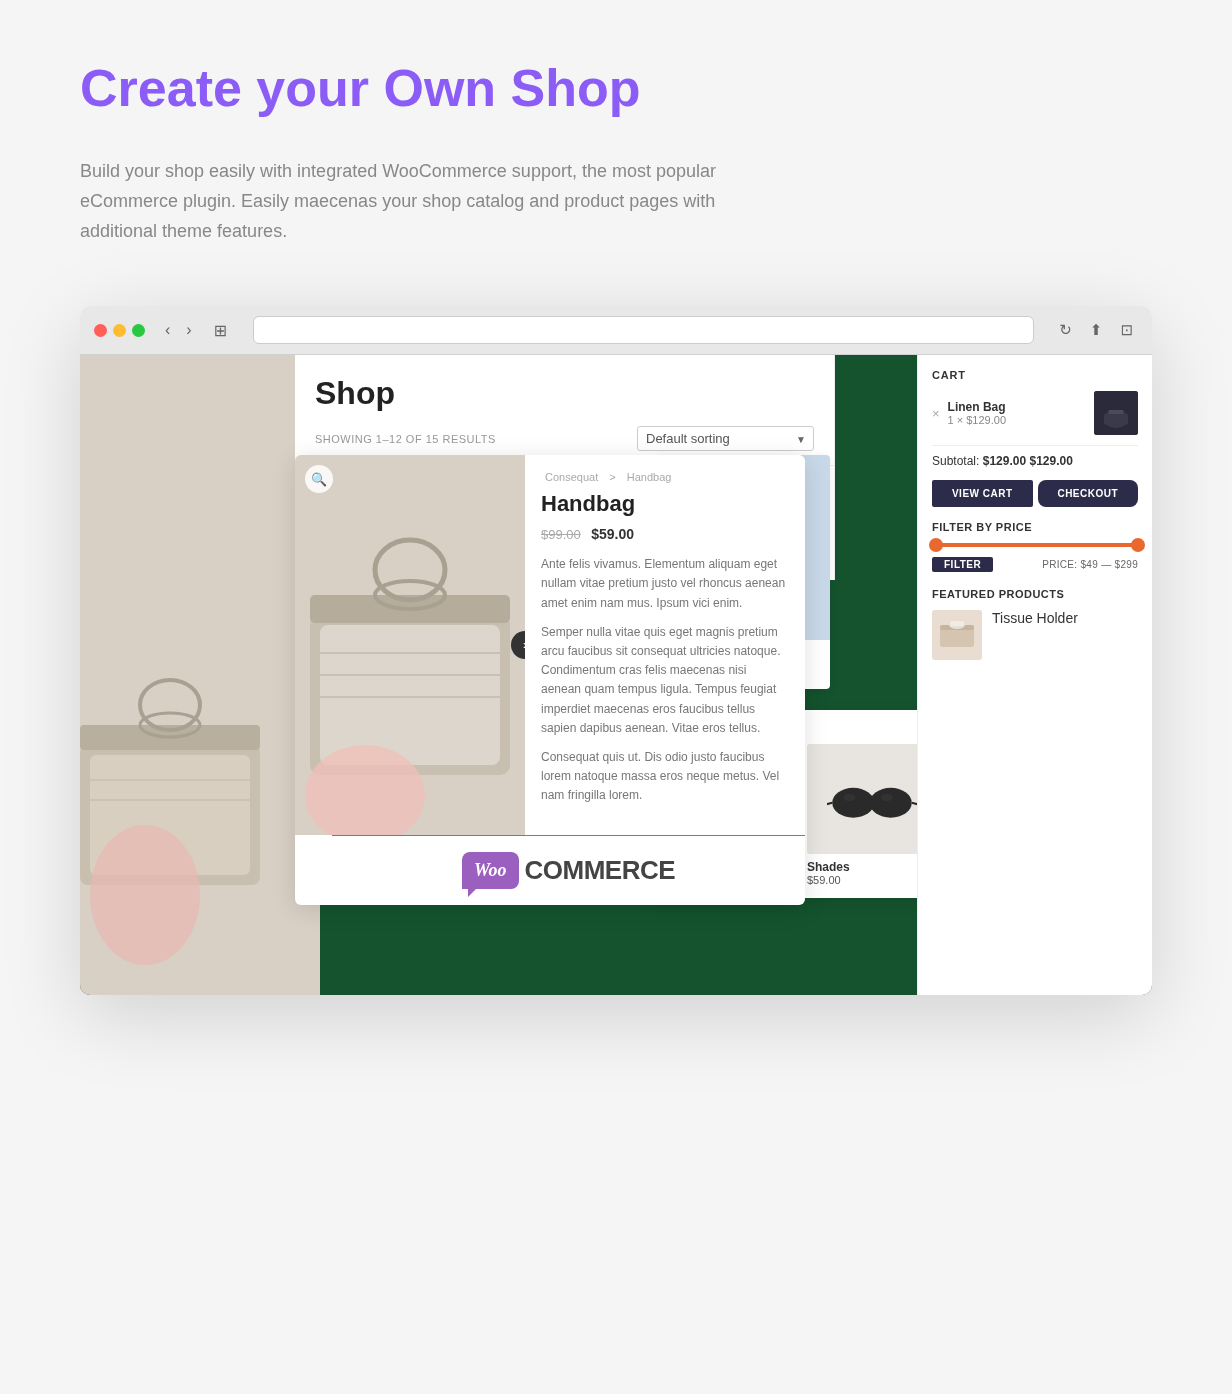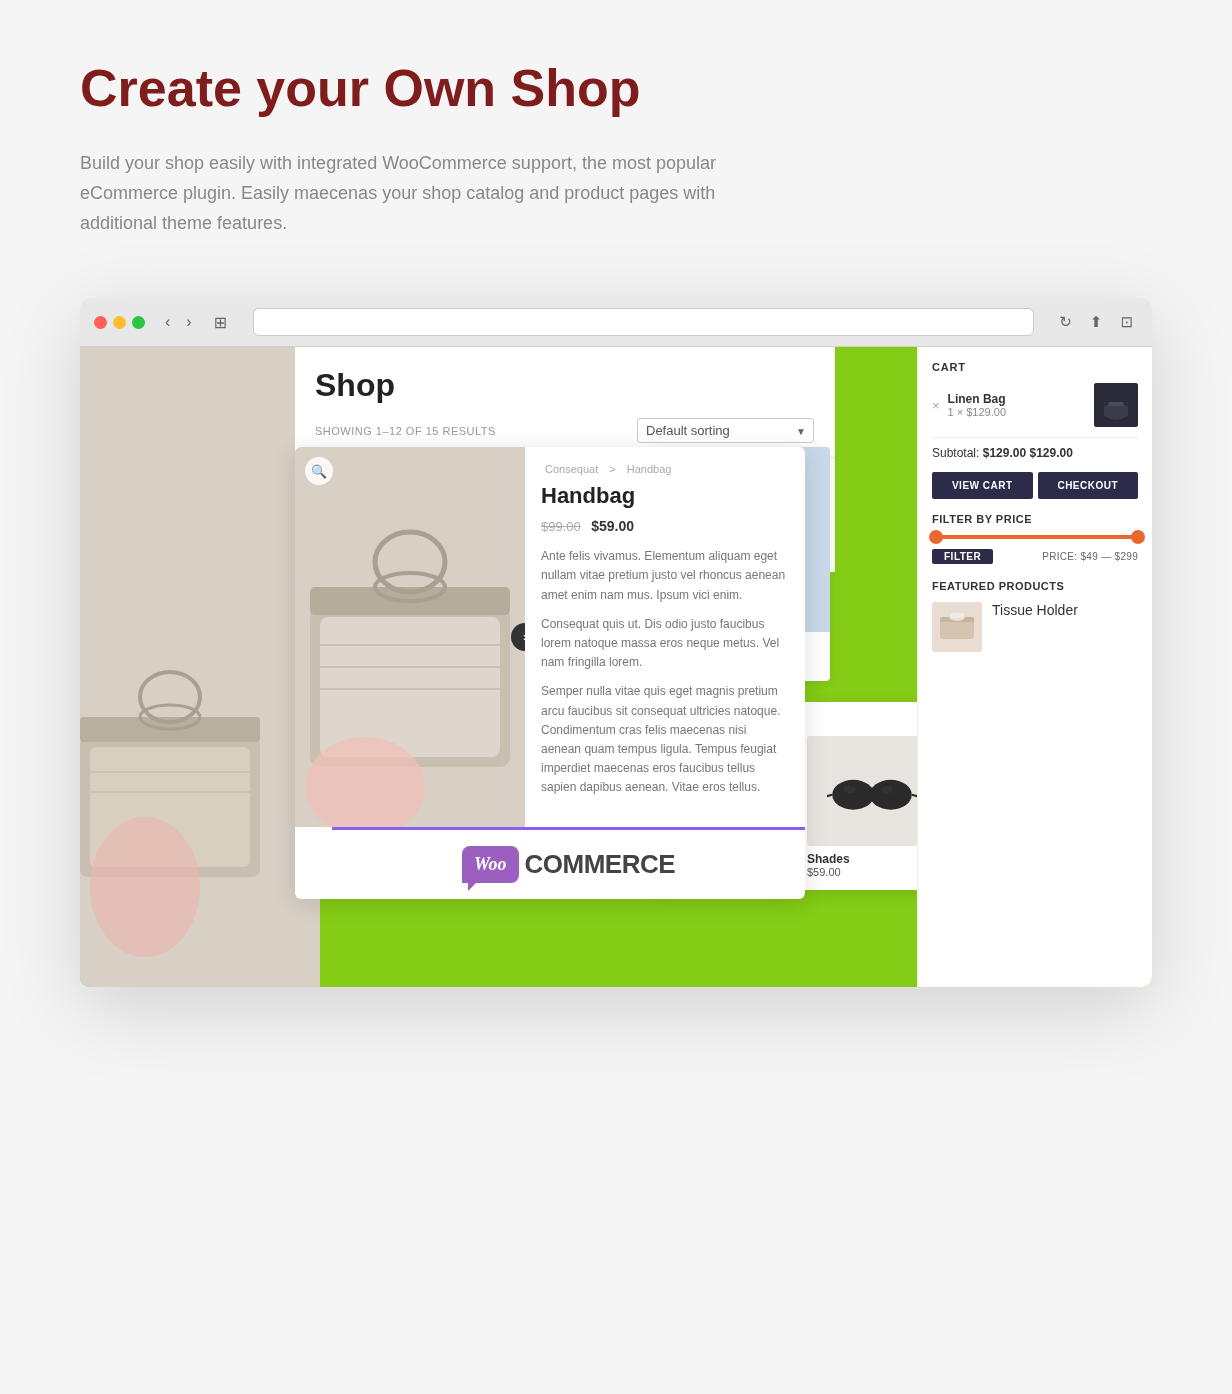--- a/index.html
+++ b/index.html
@@ -6,22 +6,22 @@
     body {
       background: #f5f5f5;
       font-family: -apple-system, BlinkMacSystemFont, 'Segoe UI', Georgia, sans-serif;
       min-height: 1394px;
       padding: 60px 80px 80px 80px;
     }
 
     .hero-title {
       font-size: 52px;
       font-weight: 700;
-      color: #7f1d1d;
-      margin-bottom: 32px;
+      color: #8b5cf6;
+      margin-bottom: 40px;
       line-height: 1.1;
     }
 
     .hero-desc {
       font-size: 18px;
       color: #888;
       max-width: 680px;
       line-height: 1.65;
       margin-bottom: 60px;
     }
@@ -331,21 +331,21 @@
     </div>
     <button class="layout-btn">⊞</button>
     <div class="address-bar"></div>
     <div class="browser-actions">
       <button class="action-btn">↻</button>
       <button class="action-btn">⬆</button>
       <button class="action-btn">⊡</button>
     </div>
   </div>
 
-  <div class="shop-content" style="min-height:640px; background:#84cc16; position:relative; overflow:hidden;">
+  <div class="shop-content" style="min-height:640px; background:#14532d; position:relative; overflow:hidden;">
 
     <div style="position:absolute; left:0; top:0; width:240px; bottom:0; background:#d8cfc5; overflow:hidden; z-index:1;">
 
       <svg viewBox="0 0 240 400" width="240" height="400" style="position:absolute; bottom:0; left:-20px;">
         <rect x="20" y="150" width="180" height="140" rx="8" fill="#c8bfb0"></rect>
         <rect x="30" y="160" width="160" height="120" rx="6" fill="#d8cfc0"></rect>
         <rect x="20" y="130" width="180" height="25" rx="4" fill="#b8af9f"></rect>
         <ellipse cx="110" cy="130" rx="30" ry="12" fill="none" stroke="#a8a090" stroke-width="3"></ellipse>
         <rect x="80" y="85" width="60" height="50" rx="30" fill="none" stroke="#a8a090" stroke-width="4"></rect>
 
@@ -409,26 +409,26 @@
           </div>
 
           <h3 class="product-name">Handbag</h3>
 
           <div class="price-area">
             <span class="old-price">$99.00</span>
             <span class="new-price">$59.00</span>
           </div>
 
           <p class="product-desc">Ante felis vivamus. Elementum aliquam eget nullam vitae pretium justo vel rhoncus aenean amet enim nam mus. Ipsum vici enim.</p>
+          <p class="product-desc">Semper nulla vitae quis eget magnis pretium arcu faucibus sit consequat ultricies natoque. Condimentum cras felis maecenas nisi aenean quam tempus ligula. Tempus feugiat imperdiet maecenas eros faucibus tellus sapien dapibus aenean. Vitae eros tellus.</p>
           <p class="product-desc">Consequat quis ut. Dis odio justo faucibus lorem natoque massa eros neque metus. Vel nam fringilla lorem.</p>
-          <p class="product-desc">Semper nulla vitae quis eget magnis pretium arcu faucibus sit consequat ultricies natoque. Condimentum cras felis maecenas nisi aenean quam tempus ligula. Tempus feugiat imperdiet maecenas eros faucibus tellus sapien dapibus aenean. Vitae eros tellus.</p>
-        </div>
-      </div>
-
-      <div class="woo-logo-area" style="padding:16px 20px; border-top:3px solid #8b5cf6;margin-left:37px;">
+        </div>
+      </div>
+
+      <div class="woo-logo-area" style="padding:16px 20px; border-top:1px solid #8b5cf6;margin-left:37px;">
         <div class="woo-logo">
           <div class="woo-bubble">
             <span style="font-size:18px; font-weight:900; font-style:italic; font-family:Georgia,serif;">Woo</span>
           </div>
           <span style="font-size:26px; font-weight:900; color:#444; margin-left:4px; letter-spacing:-0.5px;">COMMERCE</span>
         </div>
       </div>
     </div>
 
     <div style="position:absolute; left:575px; top:100px; width:175px; z-index:5; background:#fff; border-radius:4px; overflow:hidden; box-shadow:0 2px 10px rgba(0,0,0,0.08);">
@@ -545,21 +545,21 @@
         </div>
 
         <div style="font-size:12px; color:#333; margin-bottom:12px; padding-top:8px; border-top:1px solid #eee;">
           <span>Subtotal:</span>
           <span style="font-weight:600;">$129.00</span>
           <span style="font-weight:600;">$129.00</span>
         </div>
 
         <div style="display:flex; gap:5px; margin-bottom:14px;">
           <button style="flex:1; background:#2c2c4a; color:#fff; border:none; padding:8px 4px; font-size:10px; font-weight:700; letter-spacing:0.5px; cursor:pointer; text-transform:uppercase; border-radius:2px;">VIEW CART</button>
-          <button style="flex:1; background:#2c2c4a; color:#fff; border:none; padding:8px 4px; font-size:10px; font-weight:700; letter-spacing:0.5px; cursor:pointer; text-transform:uppercase; border-radius:2px;">CHECKOUT</button>
+          <button style="flex:1; background:#2c2c4a; color:#fff; border:none; padding:8px 4px; font-size:10px; font-weight:700; letter-spacing:0.5px; cursor:pointer; text-transform:uppercase; border-radius:8px;">CHECKOUT</button>
         </div>
       </div>
 
       <div>
         <div style="font-size:11px; font-weight:700; color:#333; letter-spacing:0.5px; text-transform:uppercase; margin-bottom:10px;">FILTER BY PRICE</div>
 
         <div style="position:relative; margin-bottom:8px;">
           <div style="height:4px; background:#ddd; border-radius:2px; position:relative; margin:10px 0;">
             <div style="position:absolute; left:2%; right:0%; top:0; height:100%; background:#e86830; border-radius:2px;"></div>
             <div style="position:absolute; left:2%; top:-5px; width:14px; height:14px; background:#e86830; border-radius:50%; transform:translateX(-50%); cursor:pointer;"></div>

